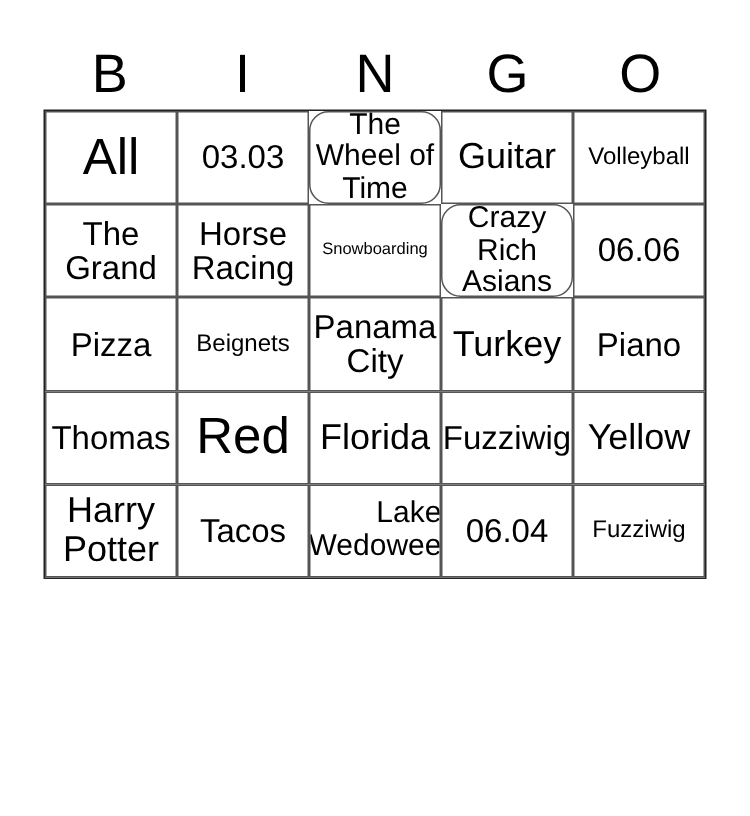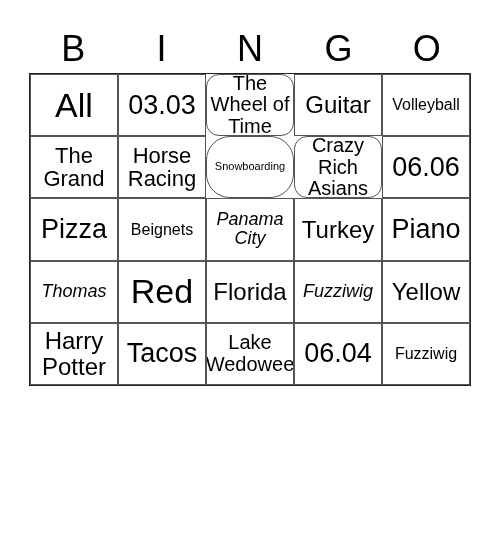--- a/index.html
+++ b/index.html
@@ -45,27 +45,27 @@
       border: 1px solid #555;
       display: flex;
       align-items: center;
       justify-content: center;
       text-align: center;
       overflow: hidden;
       line-height: 1.08;
       padding: 0 1px;
     }
     .s-xl { font-size: 34px; }
-    .s-l { font-size: 27px; }
+    .s-l { font-size: 22px; }
     .s-lm { font-size: 24px; }
     .s-m { font-size: 22px; }
     .s-sm { font-size: 20px; border-radius: 13px; }
-    .s-s { font-size: 18px; font-style: italic; }
-    .s-xs { font-size: 16px; }
-    .s-xxs { font-size: 11px; border-radius: 24px; }
+    .s-s { font-size: 22px; }
+    .s-xs { font-size: 16px; text-align: right; }
+    .s-xxs { font-size: 11px; }
   </style>
 </head>
 <body>
 
 <div class="header">
   <div class="header-letter">B</div>
   <div class="header-letter">I</div>
   <div class="header-letter">N</div>
   <div class="header-letter">G</div>
   <div class="header-letter">O</div>

